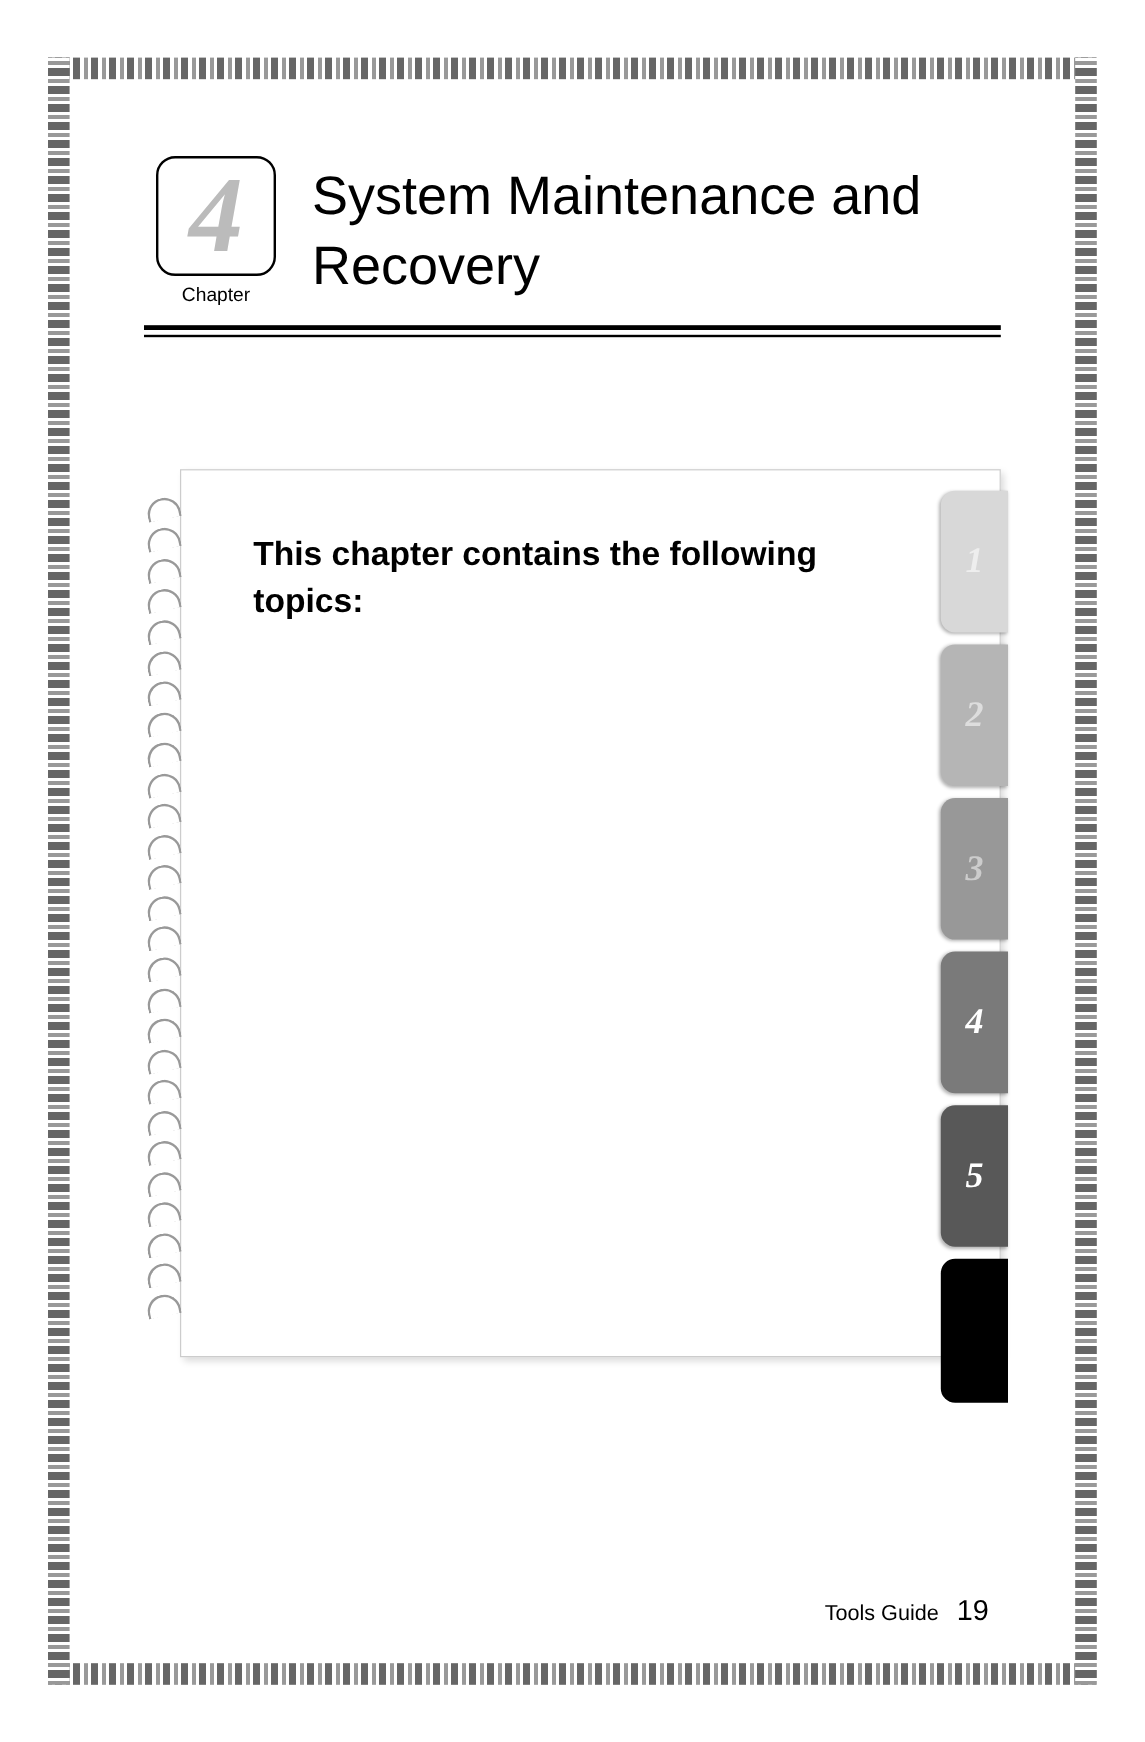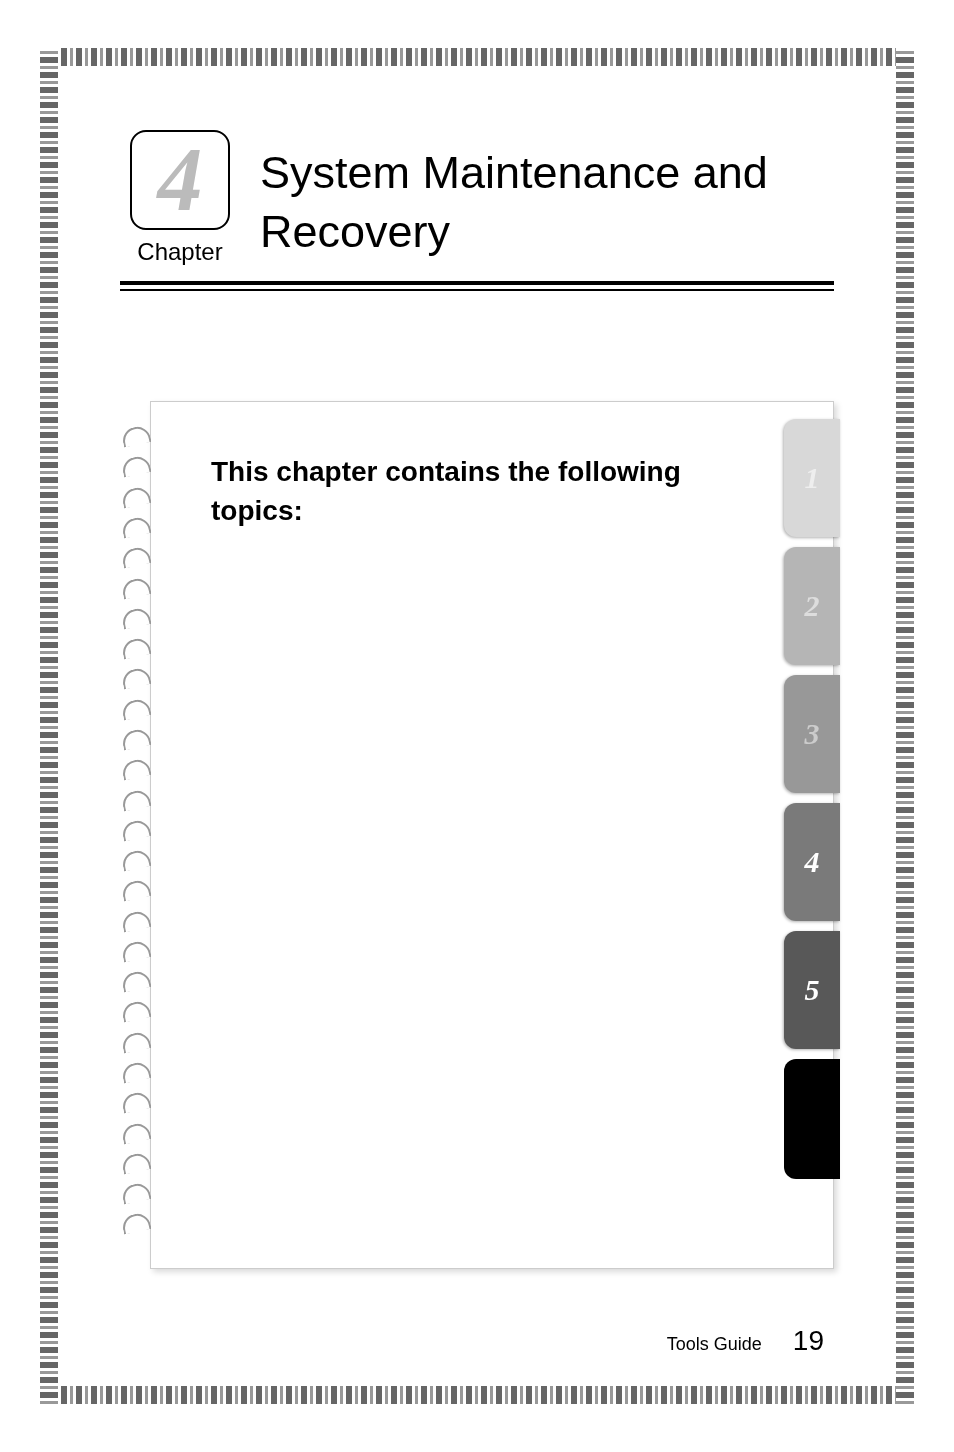--- a/index.html
+++ b/index.html
@@ -58,40 +58,40 @@
     .chapter-number {
       font-size: 90px;
       font-style: italic;
       font-weight: bold;
       color: #bbb;
       font-family: Georgia, serif;
       line-height: 1;
     }
     .chapter-label {
       text-align: center;
-      font-size: 24px;
+      font-size: 16px;
       margin-top: 8px;
     }
     .chapter-title {
       font-size: 45px;
       font-weight: normal;
       margin-left: 20px;
       line-height: 1.3;
       padding-bottom: 5px;
     }
     .double-rule {
       margin: 15px 50px 0 50px;
       border-top: 4px solid #000;
       border-bottom: 2px solid #000;
       height: 10px;
     }
     .topics-card {
       position: relative;
       margin: 110px 50px 0 70px;
-      height: 868px;
+      height: 740px;
     }
     .spiral {
       position: absolute;
       left: -18px;
       top: 20px;
       bottom: 30px;
       width: 36px;
       z-index: 3;
       display: flex;
       flex-direction: column;
@@ -162,22 +162,22 @@
       border-radius: 12px 0 0 12px;
       margin-bottom: 0;
     }
     .footer {
       position: absolute;
       bottom: 25px;
       right: 60px;
       font-size: 18px;
     }
     .page-num {
-      font-size: 28px;
-      margin-left: 26px;
+      font-size: 24px;
+      margin-left: 10px;
     }
   </style>
 </head>
 <body>
 
 <div class="top-border"></div>
 <div class="bottom-border"></div>
 <div class="left-border"></div>
 <div class="right-border"></div>
 

